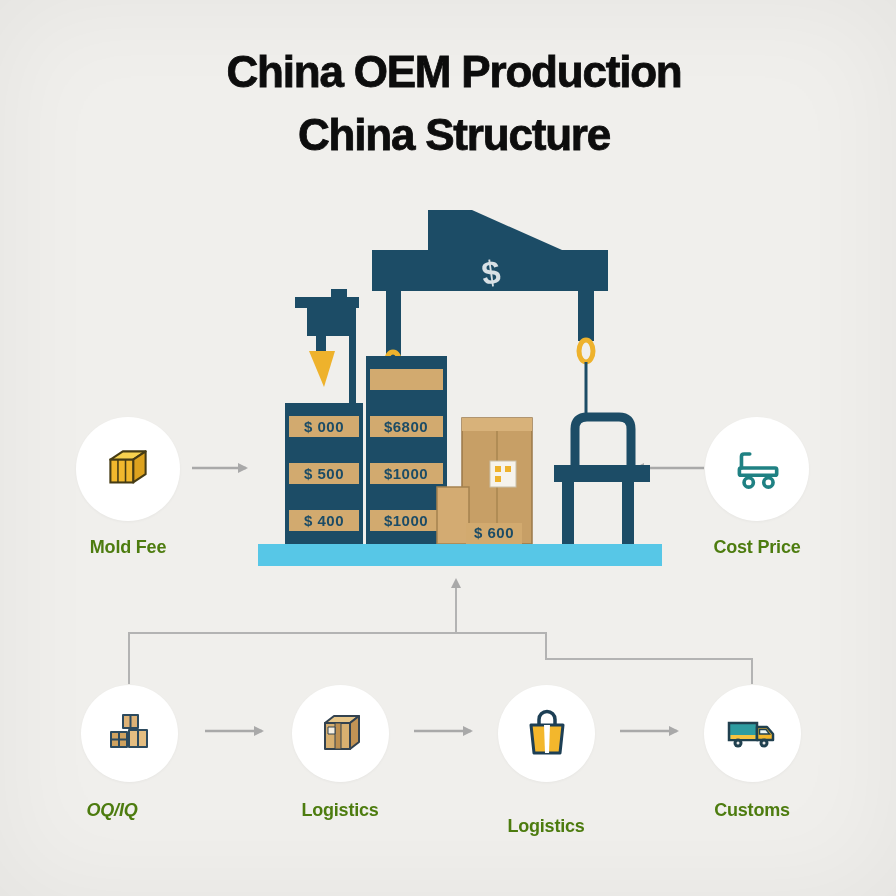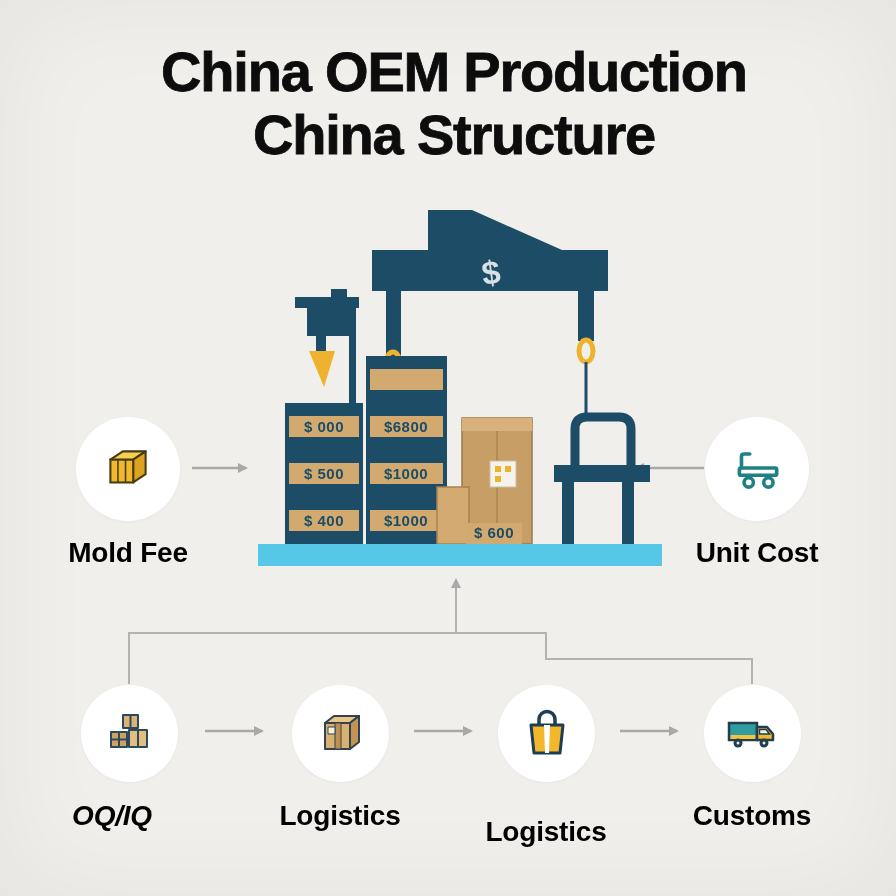--- a/index.html
+++ b/index.html
@@ -9,37 +9,37 @@
     position:relative; width:896px; height:896px; margin:0 auto;
     background:#f0efec; overflow:hidden;
   }
   .canvas::after {
     content:""; position:absolute; inset:0; pointer-events:none; z-index:6;
     box-shadow: inset 0 0 110px rgba(0,0,0,0.05);
   }
   .title {
     position:absolute; top:40px; left:12px; right:0; z-index:2;
     text-align:center; color:#0d0d0d;
-    font-size:56px; font-weight:bold; letter-spacing:-1.2px; line-height:63px;
+    font-size:44px; font-weight:bold; letter-spacing:-1.2px; line-height:63px;
     -webkit-text-stroke:0.8px #0d0d0d;
   }
   .title span { display:block; }
   .connectors { position:absolute; inset:0; z-index:0; }
   .illustration { position:absolute; left:245px; top:203px; z-index:1; }
   .circle {
     position:absolute; background:#ffffff; border-radius:50%; z-index:2;
     display:flex; align-items:center; justify-content:center;
     box-shadow: 0 1px 3px rgba(0,0,0,0.04);
   }
   .circle.lg { width:104px; height:104px; }
   .circle.md { width:97px; height:97px; }
   .circle svg { display:block; }
   .node-label {
     position:absolute; width:220px; z-index:2;
-    text-align:center; font-size:28px; font-weight:600; color:#000000;
+    text-align:center; font-size:18px; font-weight:600; color:#4d7c0f;
     letter-spacing:-0.2px;
   }
   .price {
     font-family:"Liberation Sans", sans-serif;
     font-weight:bold; font-size:15px; fill:#1c4c66; letter-spacing:0.5px;
   }
   .emblem {
     font-family:"Liberation Sans", sans-serif;
     font-weight:bold; font-size:33px; fill:#e9edf0; opacity:0.92;
   }
@@ -152,21 +152,21 @@
   <div class="node-label" style="left:18px; top:537px;">Mold Fee</div>
 
   <div class="circle lg" style="left:705px; top:417px;">
     <svg width="58" height="58" viewBox="0 0 56 56" fill="none" stroke="#1f8183" stroke-width="3.5" stroke-linecap="round" stroke-linejoin="round">
       <rect x="11" y="27" width="36" height="7" rx="1.5"></rect>
       <path d="M13,27 V16 Q13,13.5 15.5,13.5 H21"></path>
       <circle cx="20" cy="41" r="4.5"></circle>
       <circle cx="39" cy="41" r="4.5"></circle>
     </svg>
   </div>
-  <div class="node-label" style="left:647px; top:537px;">Unit Cost</div>
+  <div class="node-label" style="left:647px; top:537px;">Cost Price</div>
 
   <div class="circle md" style="left:81px; top:685px;">
     <svg width="56" height="56" viewBox="0 0 56 56" stroke="#2c4a5e" stroke-width="2" stroke-linejoin="round">
       <rect x="21" y="9" width="15" height="13" fill="#ddb276"></rect>
       <line x1="28.5" y1="9" x2="28.5" y2="22"></line>
       <rect x="9" y="26" width="16" height="15" fill="#cfa25f"></rect>
       <line x1="17" y1="26" x2="17" y2="41"></line>
       <line x1="9" y1="33.5" x2="25" y2="33.5"></line>
       <rect x="27" y="24" width="18" height="17" fill="#e3bd81"></rect>
       <line x1="36" y1="24" x2="36" y2="41"></line>

